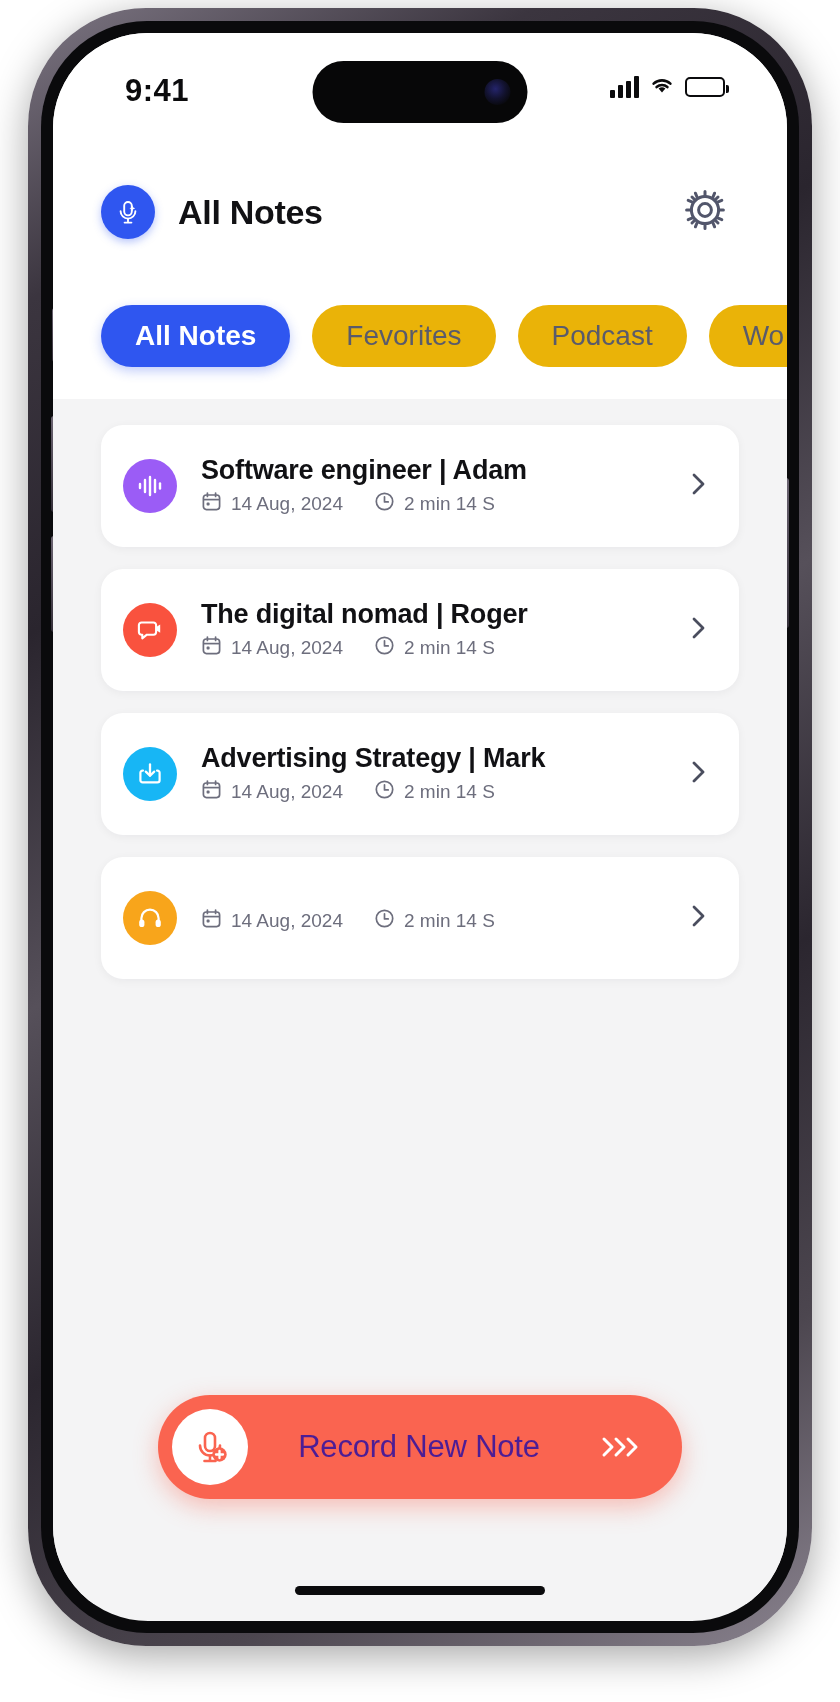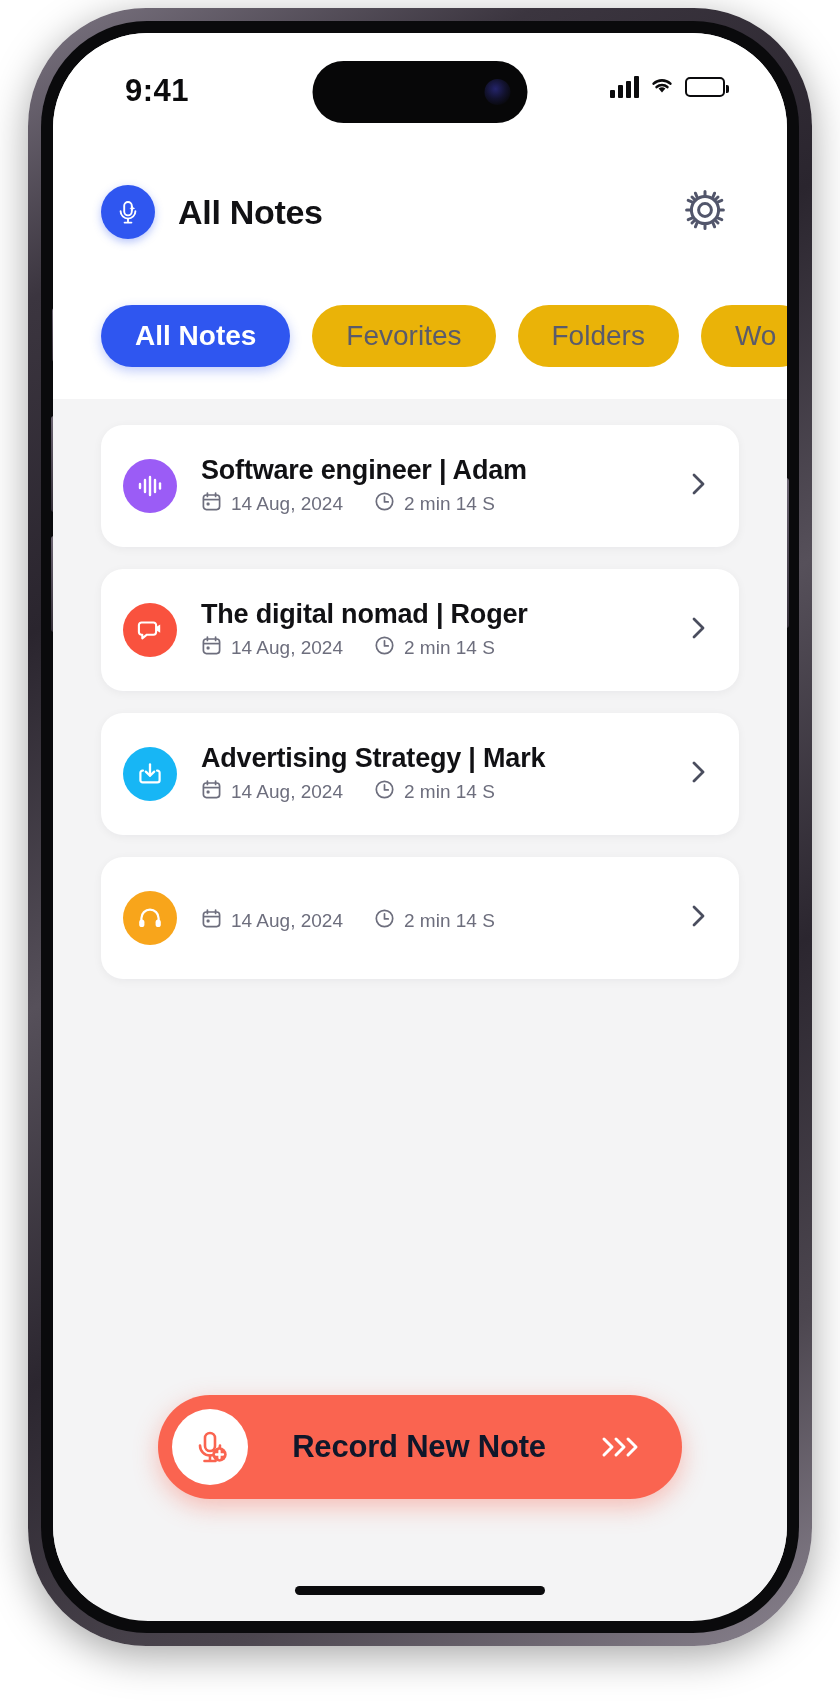--- a/index.html
+++ b/index.html
@@ -194,21 +194,21 @@
     z-index: 6;
   }
   #record-mic-circle {
     width: 76px; height: 76px; border-radius: 50%;
     background: #ffffff;
     display: flex; align-items: center; justify-content: center;
     flex: 0 0 auto;
   }
   #record-label {
     flex: 1 1 auto; text-align: center;
-    color: #0f172a; font-size: 31px; font-weight: 700;
+    color: #4c1d95; font-size: 31px; font-weight: 400;
     letter-spacing: -.2px;
     margin-left: -6px;
   }
   #record-arrows {
     flex: 0 0 auto;
     color: #ffffff; font-size: 30px; font-weight: 700;
     letter-spacing: -5px;
     display: flex; align-items: center;
   }
 
@@ -282,21 +282,21 @@
                 <circle cx="23" cy="23" r="13.6"></circle>
               </g>
             </svg>
           </span>
         </div>
       </div>
 
       <div id="tabs-bar">
         <div class="tab-chip active">All Notes</div>
         <div class="tab-chip">Fevorites</div>
-        <div class="tab-chip">Folders</div>
+        <div class="tab-chip">Podcast</div>
         <div class="tab-chip">Wo</div>
       </div>
 
       <div id="notes-area">
 
         <div class="note-card">
           <div class="note-avatar" style="background:#9B5CF6">
             <svg width="30" height="30" viewBox="0 0 30 30">
               <g stroke="#ffffff" stroke-width="2.4" stroke-linecap="round">
                 <line x1="5" y1="13" x2="5" y2="17"></line>

